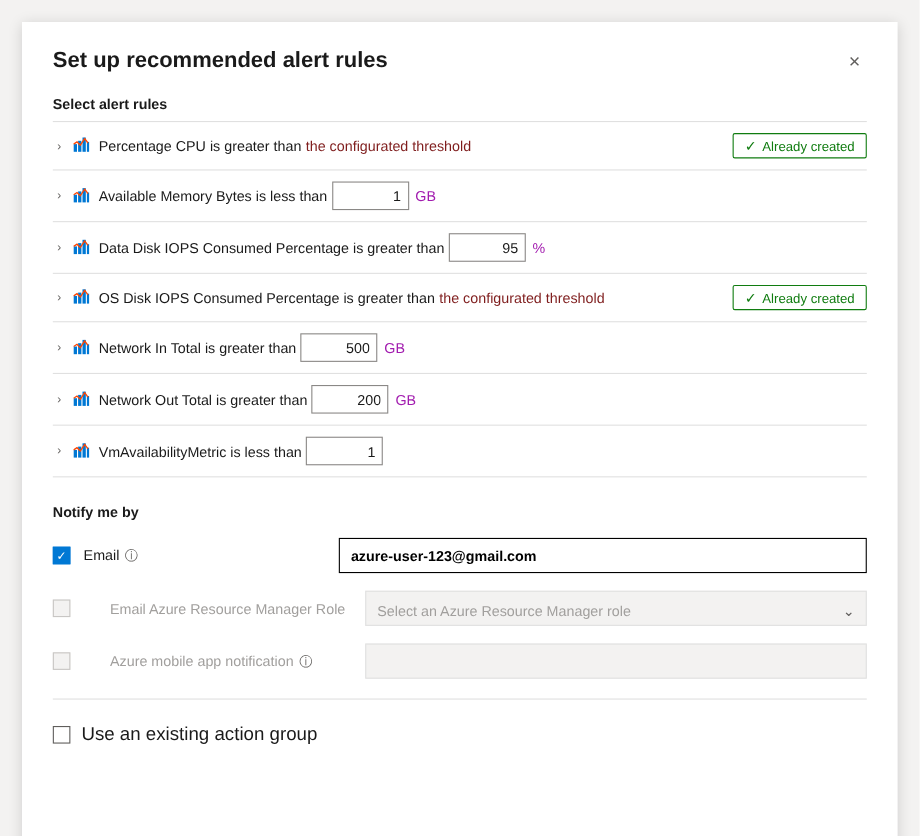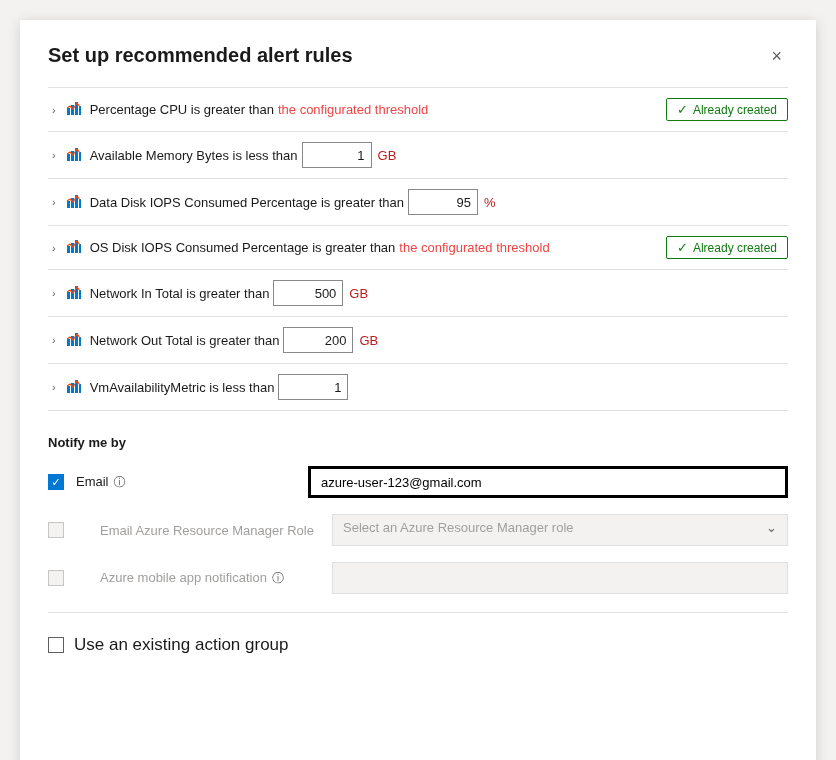--- a/index.html
+++ b/index.html
@@ -75,33 +75,33 @@
     .rule-text {
       flex: 1;
       color: #1a1a1a;
       font-size: 13px;
       display: flex;
       align-items: center;
       flex-wrap: wrap;
       gap: 4px;
     }
     .rule-link {
-      color: #ef4444;
+      color: #7f1d1d;
     }
     .rule-input {
       border: 1px solid #8a8886;
       padding: 2px 6px;
       font-size: 13px;
       width: 70px;
       height: 26px;
       text-align: right;
       color: #1a1a1a;
     }
     .rule-unit {
-      color: #b91c1c;
+      color: #a21caf;
       margin-left: 2px;
     }
     .rule-action {
       margin-left: 12px;
       flex-shrink: 0;
     }
     .already-created-badge {
       border: 1px solid #107c10;
       color: #107c10;
       padding: 3px 10px;
@@ -187,35 +187,36 @@
     .checkbox-custom.disabled {
       border-color: #c8c6c4;
       background: #f3f2f1;
     }
     .checkbox-check {
       color: #fff;
       font-size: 11px;
     }
     .notify-input {
       flex: 1;
-      border: 3px solid #000000;
+      border: 1px solid #000000;
       padding: 5px 10px;
       font-size: 13px;
       height: 32px;
+      font-weight: bold;
     }
     .notify-select {
       flex: 1;
       border: 1px solid #e0e0e0;
       background: #f3f2f1;
       padding: 5px 10px;
       font-size: 13px;
       height: 32px;
       color: #a19f9d;
       display: flex;
-      align-items: flex-start;
+      align-items: flex-end;
       justify-content: space-between;
     }
     .notify-mobile-input {
       flex: 1;
       border: 1px solid #e0e0e0;
       background: #f3f2f1;
       height: 32px;
       padding: 5px 10px;
     }
     .info-icon {
@@ -241,20 +242,21 @@
   </style>
 </head>
 <body>
 
 <div class="dialog">
   <div class="dialog-header">
     <h1 class="dialog-title">Set up recommended alert rules</h1>
     <button class="close-btn">×</button>
   </div>
 
+  <div class="section-label">Select alert rules</div>
 
   <div class="rules-section" id="rules-container">
 
   <div class="rule-row">
         <span class="rule-expand">›</span>
         <span class="rule-icon"><svg viewBox="0 0 16 16" fill="none" xmlns="http://www.w3.org/2000/svg">
     <rect x="1" y="8" width="3" height="7" fill="#0078d4"></rect>
     <rect x="5" y="5" width="3" height="10" fill="#0078d4"></rect>
     <rect x="9" y="2" width="3" height="13" fill="#0078d4"></rect>
     <rect x="13" y="6" width="2" height="9" fill="#0078d4"></rect>

